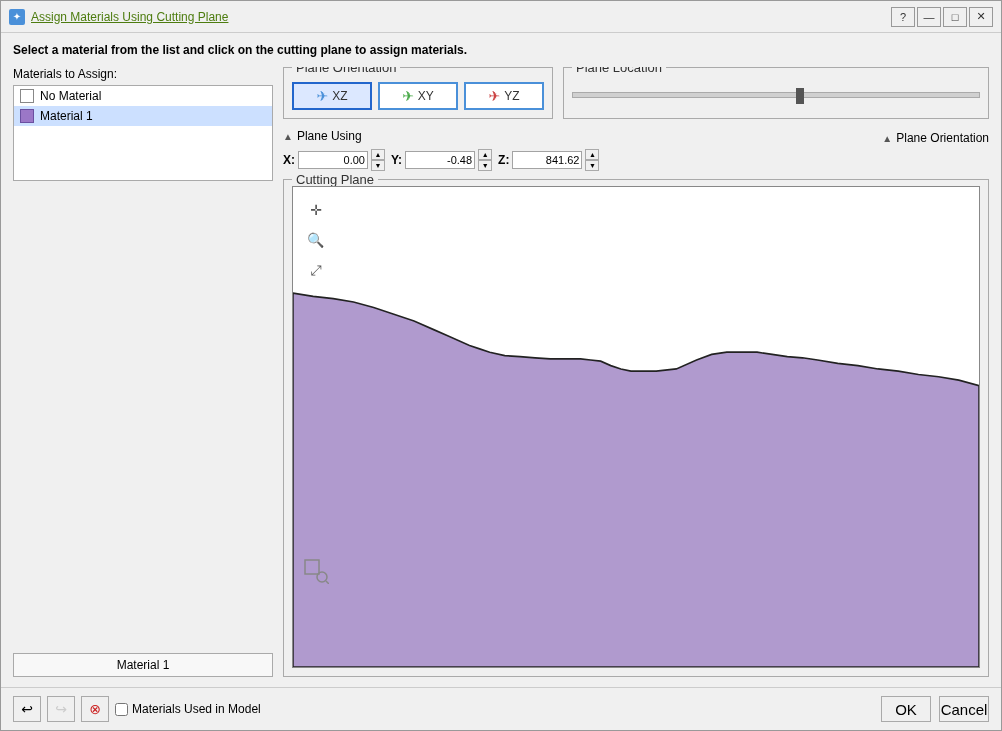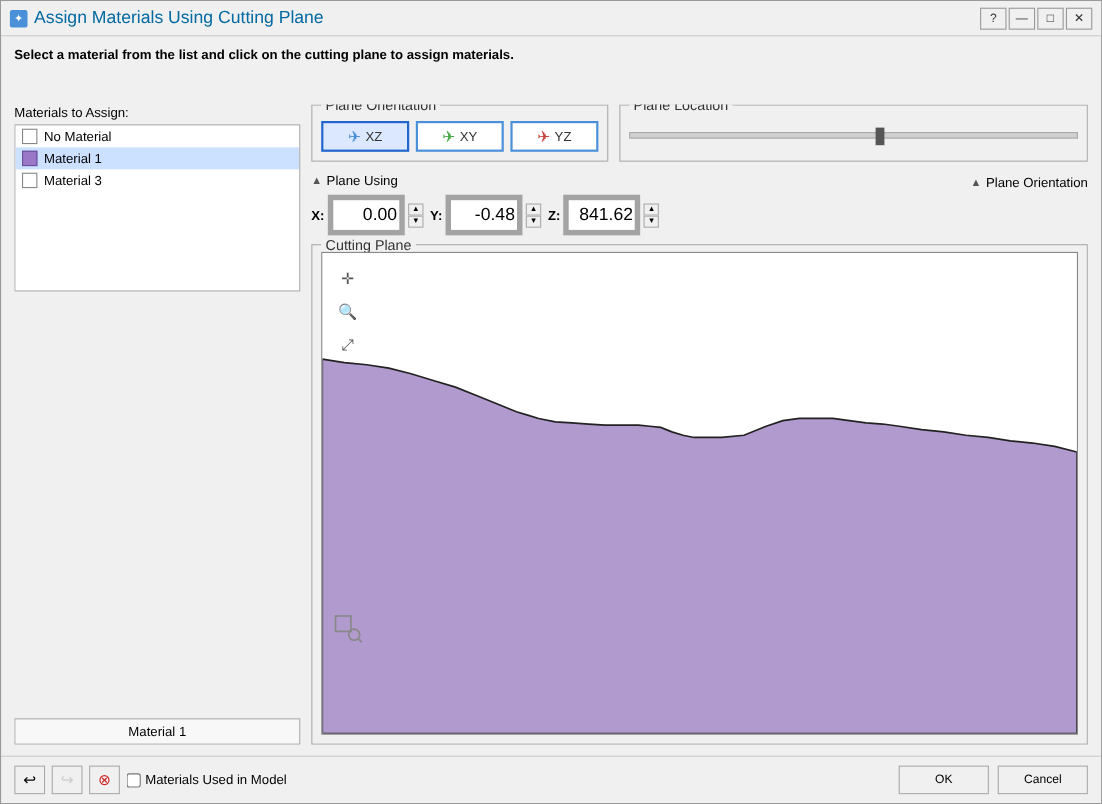--- a/index.html
+++ b/index.html
@@ -40,22 +40,23 @@
       height: 16px;
       background: #4a90d9;
       border-radius: 2px;
       display: flex;
       align-items: center;
       justify-content: center;
       color: white;
       font-size: 10px;
     }
     .title-text {
-      font-size: 16px;
-      color: #0369a1;
+      font-size: 12px;
+      color: #4d7c0f;
+      text-decoration: underline;
     }
     .title-buttons {
       display: flex;
       gap: 2px;
     }
     .title-btn {
       width: 24px;
       height: 20px;
       background: #f0f0f0;
       border: 1px solid #999;
@@ -77,36 +78,35 @@
     .instruction {
       font-size: 12px;
       font-weight: bold;
       margin-bottom: 10px;
     }
     .main-area {
       display: flex;
       flex: 1;
       gap: 10px;
       overflow: hidden;
-      margin-top: 28px;
     }
     .left-panel {
       width: 260px;
       flex-shrink: 0;
       display: flex;
       flex-direction: column;
     }
     .materials-label {
       font-size: 12px;
       margin-bottom: 4px;
     }
     .materials-list {
       border: 1px solid #aaa;
       background: white;
-      height: 152px;
+      height: 96px;
       overflow-y: auto;
     }
     .material-item {
       display: flex;
       align-items: center;
       gap: 6px;
       padding: 3px 6px;
       cursor: pointer;
       font-size: 12px;
     }
@@ -232,25 +232,25 @@
       display: flex;
       align-items: center;
       gap: 3px;
     }
     .xyz-label {
       font-size: 12px;
       font-weight: bold;
     }
     .spin-input {
       width: 70px;
-      height: 37px;
-      border: 5px solid #a3a3a3;
+      height: 18px;
+      border: 1px solid #a3a3a3;
       background: white;
       padding: 0 2px;
-      font-size: 16px;
+      font-size: 11px;
       text-align: right;
     }
     .spin-arrows {
       display: flex;
       flex-direction: column;
       width: 14px;
     }
     .spin-arrow {
       width: 14px;
       height: 11px;
@@ -332,26 +332,26 @@
       cursor: default;
     }
     .checkbox-label {
       display: flex;
       align-items: center;
       gap: 4px;
       font-size: 12px;
       cursor: pointer;
     }
     .action-btn {
-      width: 82px;
+      width: 50px;
       height: 26px;
       border: 1px solid #aaa;
       background: #f0f0f0;
       cursor: pointer;
-      font-size: 11px;
+      font-size: 15px;
     }
 
     .xz-icon { color: #4a90d9; font-size: 14px; }
     .xy-icon { color: #4aaa4a; font-size: 14px; }
     .yz-icon { color: #cc4444; font-size: 14px; }
   </style>
 </head>
 <body>
 
 <div class="window">
@@ -377,24 +377,20 @@
       <div class="left-panel">
         <div class="materials-label">Materials to Assign:</div>
         <div class="materials-list">
           <div class="material-item">
             <div class="material-swatch" style="background:transparent;border:1px solid #888;"></div>
             <span class="material-label-text">No Material</span>
           </div>
           <div class="material-item selected">
             <div class="material-swatch" style="background:#9b77c7;border:1px solid #6a4fa0;"></div>
             <span class="material-label-text">Material 1</span>
-          </div>
-          <div class="material-item">
-            <div class="material-swatch" style="background:white;border:1px solid #888;"></div>
-            <span class="material-label-text">Material 3</span>
           </div>
         </div>
 
         <div style="margin-top: auto; padding-top: 340px;">
           <div class="selected-material-box">Material 1</div>
         </div>
       </div>
 
       <div class="right-panel">
 

